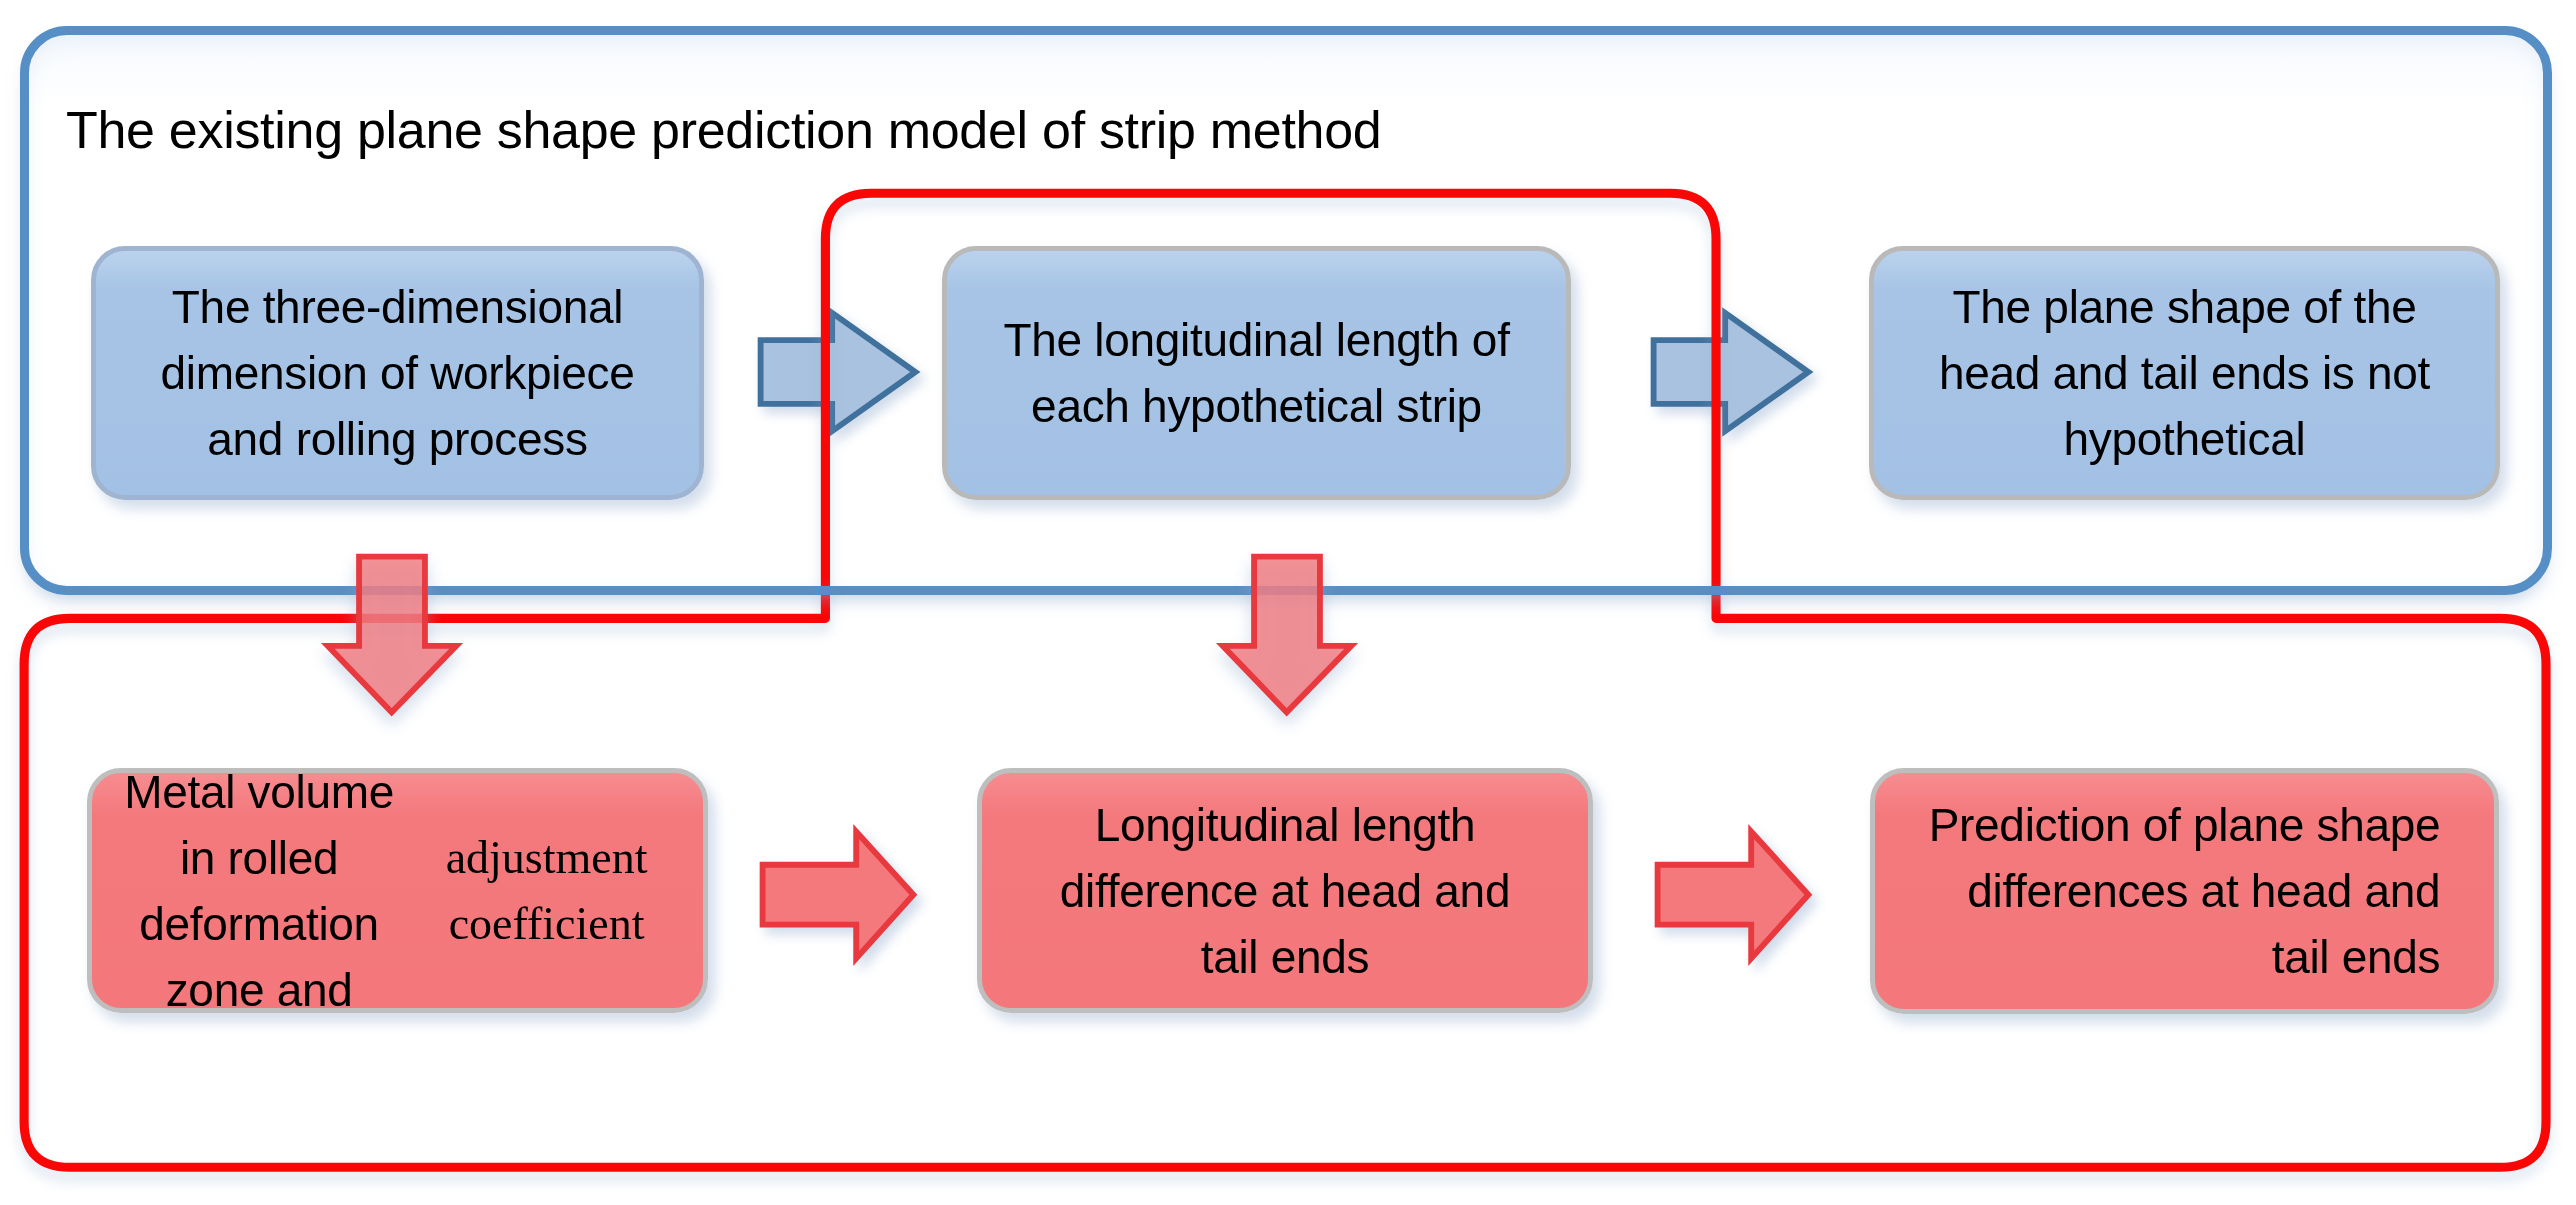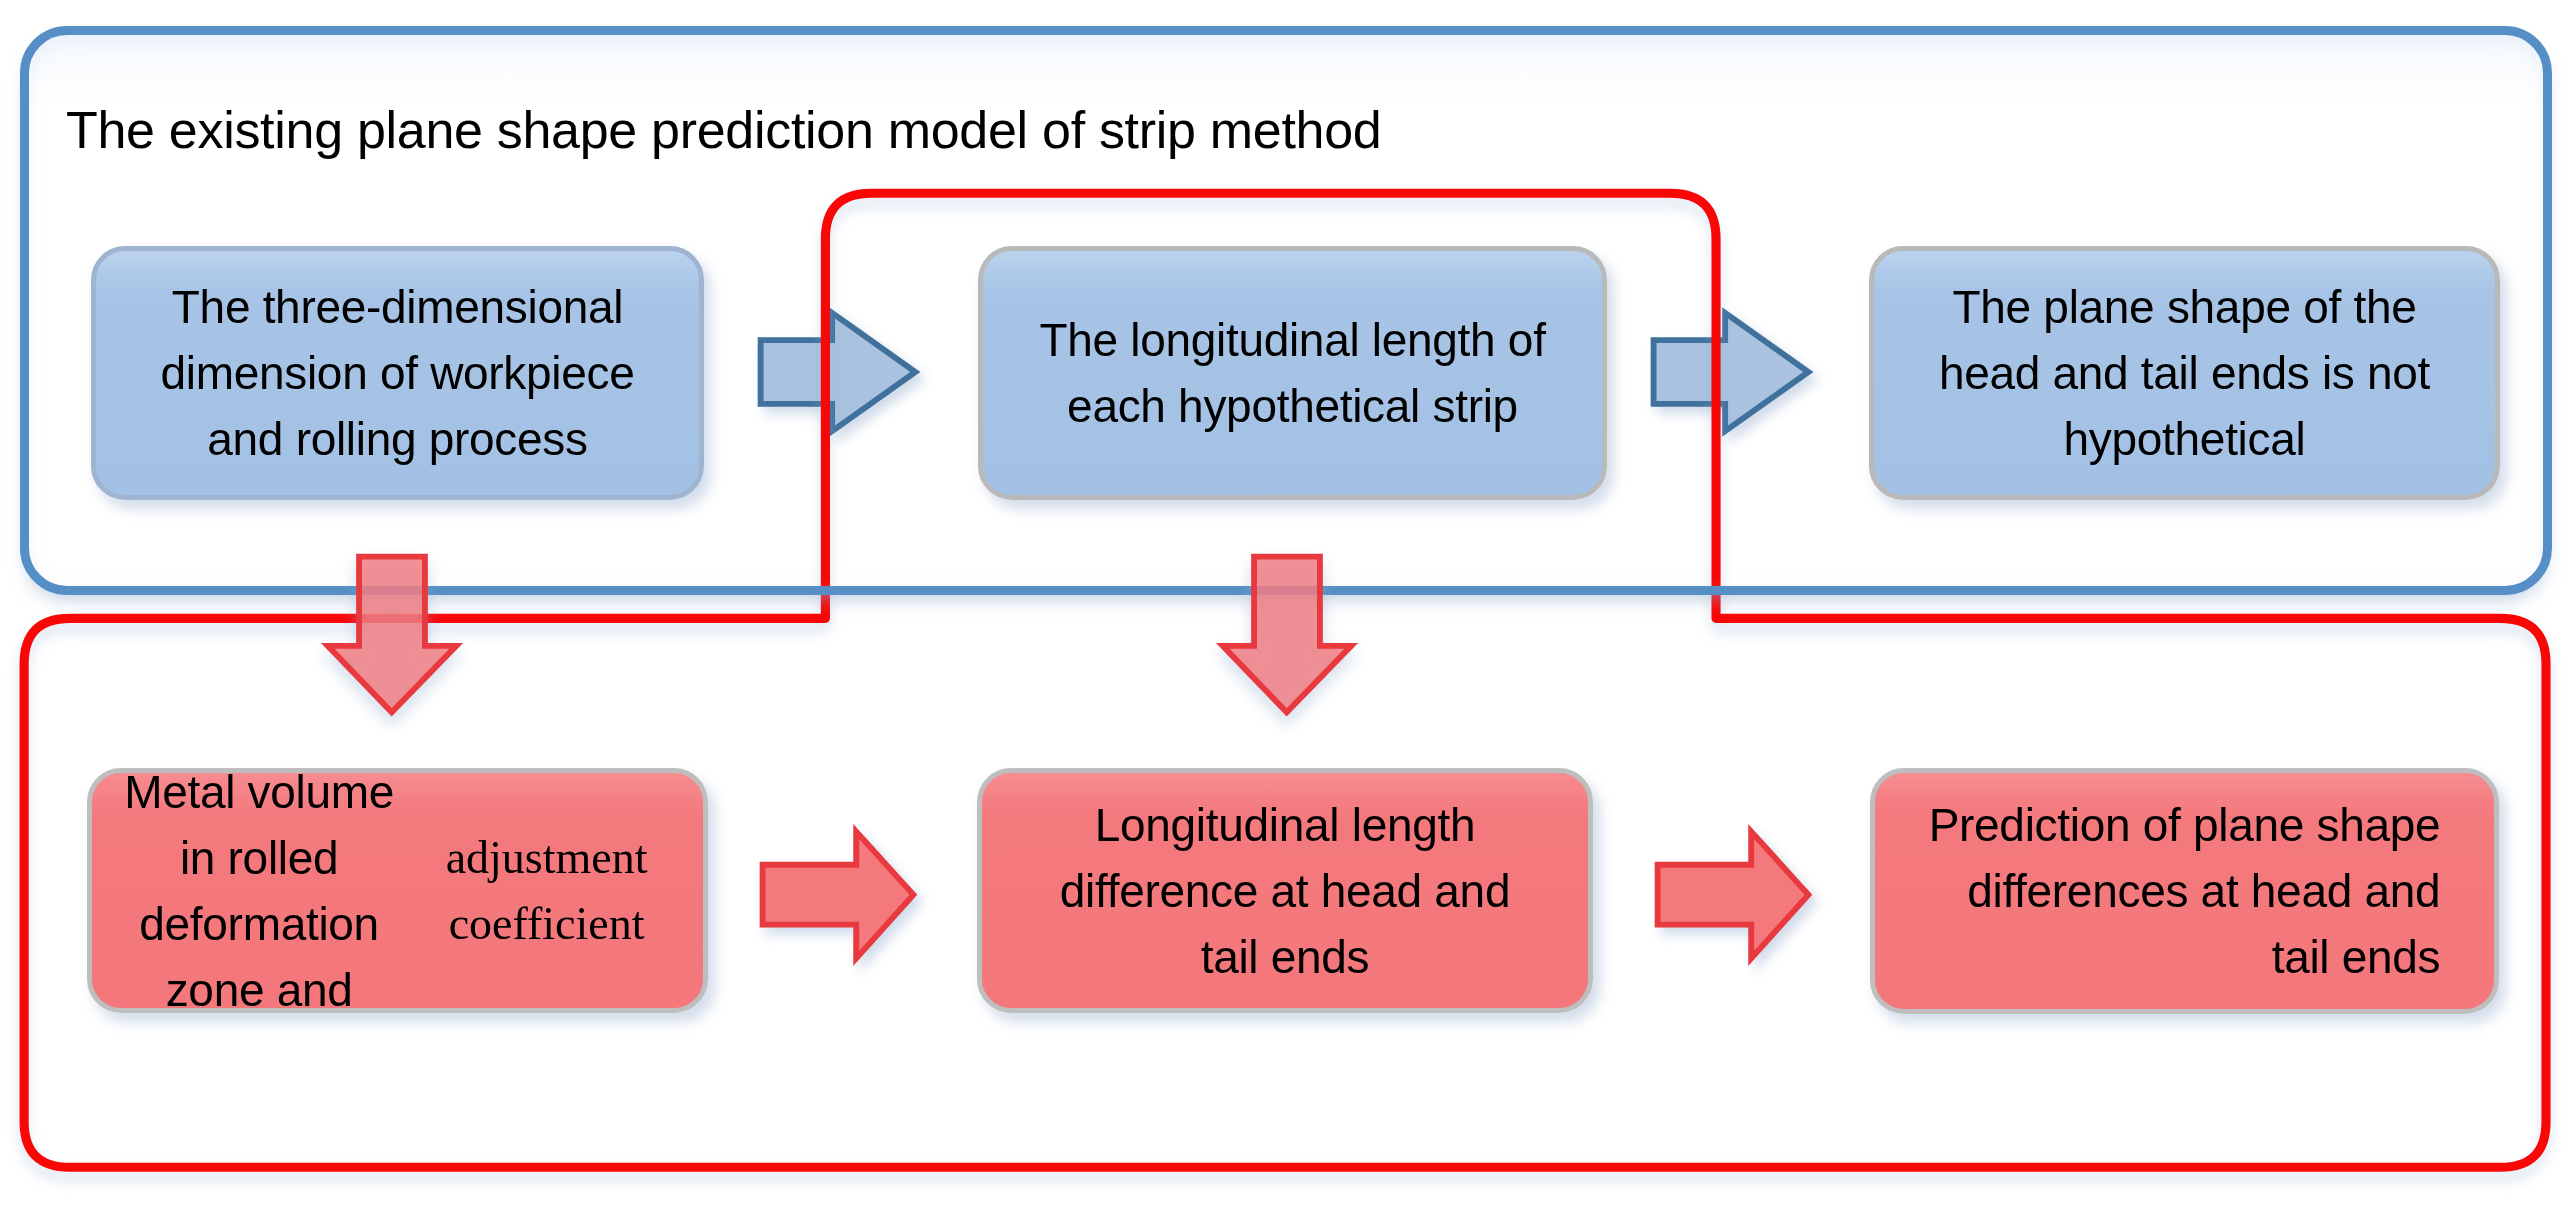--- a/index.html
+++ b/index.html
@@ -83,21 +83,21 @@
 <body>
 
 <div id="canvas">
 
   <div class="blue-underlay"></div>
 
   <div class="box box-blue first" style="left:91px;top:246px;width:613px;height:254px;">The three-dimensional
 dimension of workpiece
 and rolling process</div>
 
-  <div class="box box-blue" style="left:978px;top:246px;width:629px;height:254px;">The longitudinal length of
+  <div class="box box-blue" style="left:942px;top:246px;width:629px;height:254px;">The longitudinal length of
 each hypothetical strip</div>
 
   <div class="box box-blue" style="left:1869px;top:246px;width:631px;height:254px;">The plane shape of the
 head and tail ends is not
 hypothetical</div>
 
   <svg class="arrow-svg arrow-blue" style="left:758px;top:310px;" width="160" height="124" viewBox="0 0 246 190">
     <polygon points="4,46 114,46 114,4 242,95 114,186 114,144 4,144" fill="#A9C2DF" stroke="#40719D" stroke-width="9" stroke-linejoin="miter"></polygon>
   </svg>
   <svg class="arrow-svg arrow-blue" style="left:1651px;top:310px;" width="160" height="124" viewBox="0 0 246 190">

